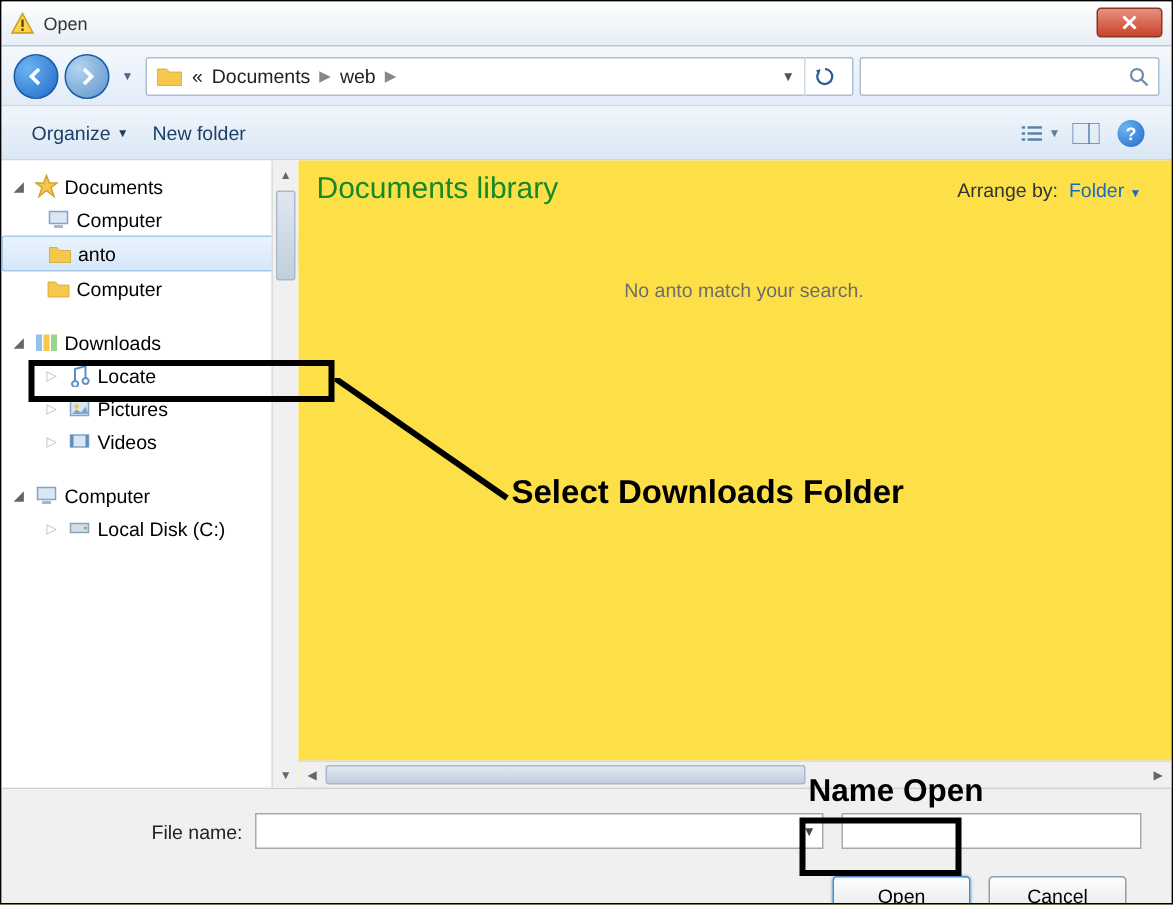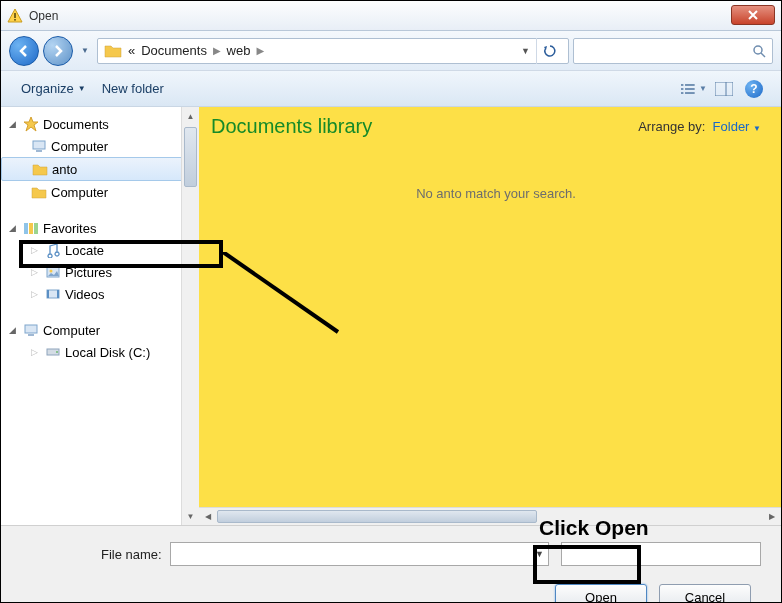--- a/index.html
+++ b/index.html
@@ -202,21 +202,21 @@
         <span>Computer</span>
       </div>
       <div class="tree-sep"></div>
       <div class="tree-item">
         <span class="expander">◢</span>
         <svg class="tree-icon" viewBox="0 0 16 16">
             <rect x="1" y="3" width="4" height="11" fill="#8fc4e8"></rect>
             <rect x="6" y="3" width="4" height="11" fill="#f5c84c"></rect>
             <rect x="11" y="3" width="4" height="11" fill="#9bd48f"></rect>
           </svg>
-        <span>Favorites</span>
+        <span>Downloads</span>
       </div>
       <div class="tree-item indent1">
         <span class="expander" style="color:#bbb">▷</span>
         <svg class="tree-icon" viewBox="0 0 16 16">
             <path d="M5 12 a2 2 0 1 0 0.1 0 M5 12 V4 l7 -2 v8 a2 2 0 1 0 0.1 0" fill="none" stroke="#5a8fc4" stroke-width="1.3"></path>
           </svg>
         <span>Locate</span>
       </div>
       <div class="tree-item indent1">
         <span class="expander" style="color:#bbb">▷</span>
@@ -289,16 +289,16 @@
     <button class="dlg-btn primary">Open</button>
     <button class="dlg-btn">Cancel</button>
   </div>
 </div>
 
 <div class="ann-box1"></div>
 <svg class="ann-line" viewBox="0 0 120 100">
     <line x1="0" y1="0" x2="115" y2="80" stroke="#000" stroke-width="4"></line>
   </svg>
 <div class="ann-text1">
-  <br>
-</div>
-<div class="ann-text2">Click Open</div>
+  <span>Select Downloads Folder</span><br>
+</div>
+<div class="ann-text2">Name Open</div>
 <div class="ann-box2"></div>
 
 </body></html>

